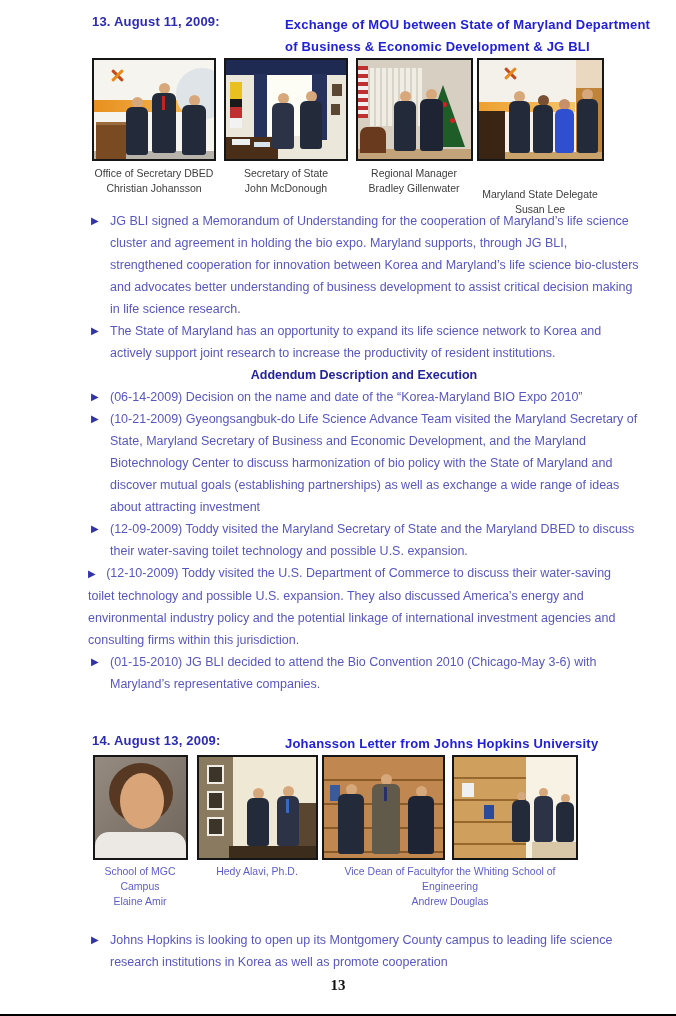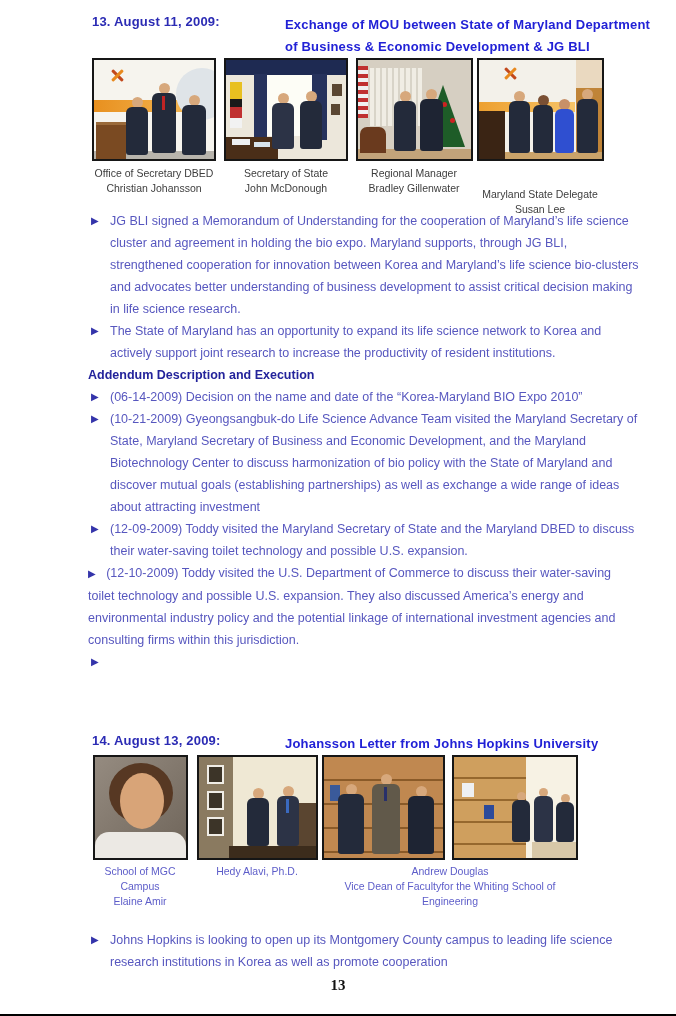--- a/index.html
+++ b/index.html
@@ -24,21 +24,21 @@
   .cap{position:absolute;text-align:center;font-size:10.5px;line-height:15px;}
   .cap span{display:block;}
   .cap-dark{color:#3d3d3d;}
   .cap-blue{color:#5d5dc9;}
   
   .bullets{position:absolute;font-size:12.5px;line-height:22px;color:#5757bf;}
   .li{position:relative;padding-left:22px;}
   .li .mk{position:absolute;left:3px;top:0;font-size:10px;color:#3434aa;}
   .li.nohang{padding-left:0;}
   .li.nohang .mk{position:static;display:inline;margin-right:7px;}
-  .add-header{font-size:12.5px;font-weight:bold;color:#23239b;line-height:22px;}
+  .add-header{font-size:12.5px;font-weight:bold;color:#23239b;line-height:22px;text-align:center;}
   .page-num{position:absolute;left:0;width:676px;text-align:center;font-family:"Liberation Serif","DejaVu Serif",serif;font-weight:bold;font-size:15px;color:#111;}
   .bottom-rule{position:absolute;left:0;bottom:0;width:676px;height:2px;background:#000;}
 </style>
 </head>
 <body>
 
 <div class="abs date-label" style="left:92px;top:14px;">13. August 11, 2009:</div>
 <div class="abs sec-title" style="left:285px;top:14px;width:378px;">Exchange of MOU between State of Maryland Department of Business &amp; Economic Development &amp; JG BLI</div>
 
 <div class="photo" style="left:92px;top:58px;width:124px;height:103px;background:#f6f4ee;">
@@ -166,20 +166,21 @@
   <div class="li">
     <span class="mk">▶</span>
     <span>(12-09-2009) Toddy visited the Maryland Secretary of State and the Maryland DBED to discuss their water-saving toilet technology and possible U.S. expansion.</span>
   </div>
   <div class="li nohang">
     <span class="mk">▶</span>
     <span>(12-10-2009) Toddy visited the U.S. Department of Commerce to discuss their water-saving toilet technology and possible U.S. expansion.  They also discussed America’s energy and environmental industry policy and the potential linkage of international investment agencies and consulting firms within this jurisdiction.</span>
   </div>
   <div class="li">
     <span class="mk">▶</span>
+    <span>(01-15-2010) JG BLI decided to attend the Bio Convention 2010 (Chicago-May 3-6) with Maryland’s representative companies.</span>
   </div>
 </div>
 
 <div class="abs date-label" style="left:92px;top:733px;">14. August 13, 2009:</div>
 <div class="abs sec-title" style="left:285px;top:733px;width:378px;">Johansson Letter from Johns Hopkins University</div>
 
 <div class="photo" style="left:93px;top:755px;width:95px;height:105px;background:linear-gradient(135deg,#958b80,#6e6459);">
   <span style="left:14px;top:6px;width:64px;height:60px;border-radius:50%;background:#573823;"></span>
   <span style="left:25px;top:16px;width:44px;height:56px;border-radius:50%;background:#d8a478;"></span>
   <span style="left:0;bottom:0;width:100%;height:26px;border-radius:14px 14px 0 0;background:#ece9e4;"></span>
@@ -241,22 +242,22 @@
 </div>
 
 <div class="cap cap-blue" style="left:85px;top:864px;width:110px;">
   <span>School of MGC Campus</span>
   <span>Elaine Amir</span>
 </div>
 <div class="cap cap-blue" style="left:185px;top:864px;width:144px;">
   <span>Hedy Alavi, Ph.D.</span>
 </div>
 <div class="cap cap-blue" style="left:330px;top:864px;width:240px;">
+  <span>Vice Dean of Facultyfor the Whiting School of Engineering</span>
   <span>Andrew Douglas</span>
-  <span>Vice Dean of Facultyfor the Whiting School of Engineering</span>
 </div>
 
 <div class="bullets" style="left:88px;top:929px;width:552px;">
   <div class="li">
     <span class="mk">▶</span>
     <span>Johns Hopkins is looking to open up its Montgomery County campus to leading life science research institutions in Korea as well as promote cooperation</span>
   </div>
 </div>
 
 <div class="page-num" style="top:977px;">13</div>

